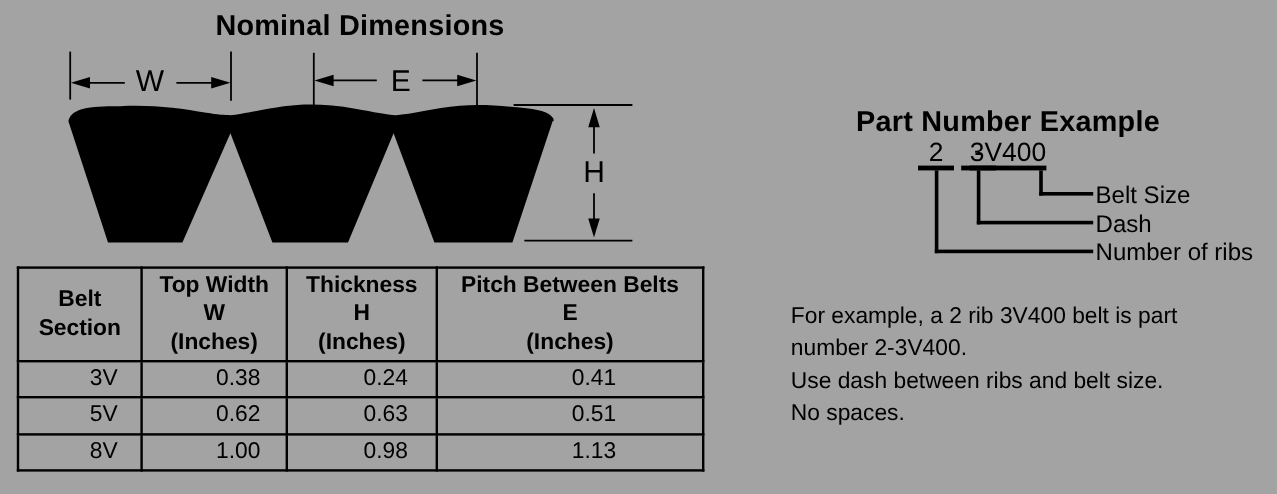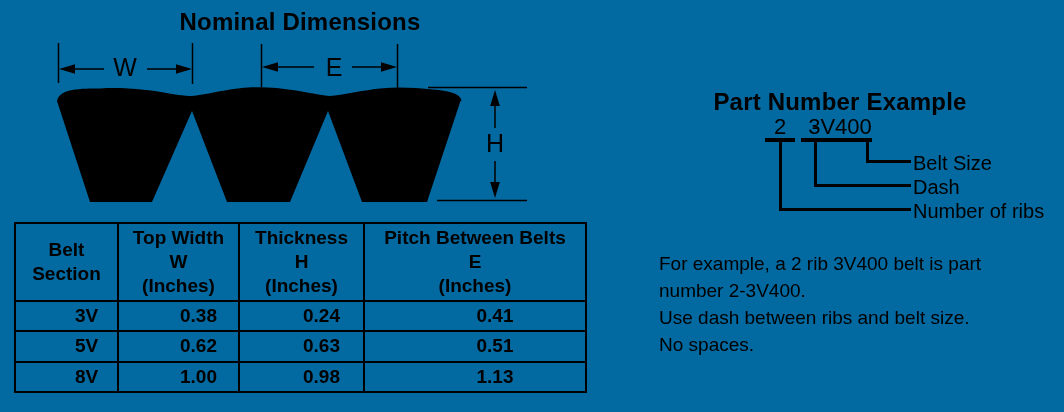--- a/index.html
+++ b/index.html
@@ -2,21 +2,21 @@
 <html><head>
 <meta charset="utf-8">
 <style>
   * { margin: 0; padding: 0; box-sizing: border-box; }
   html, body { background: #ffffff; }
   body { font-family: "Liberation Sans", sans-serif; color: #000; }
   #stage {
     position: relative;
     width: 1064px;
     height: 412px;
-    background: #0369a1;
+    background: #a3a3a3;
     overflow: hidden;
   }
   .abs { position: absolute; }
 
   
   .diagram-title {
     left: 100px; top: 8px; width: 400px;
     text-align: center;
     font-size: 24px; font-weight: bold;
     letter-spacing: 0.2px;
@@ -34,21 +34,21 @@
     font-size: 19px;
   }
   table.specs th, table.specs td {
     border: 2px solid #000;
     text-align: center;
     vertical-align: middle;
     white-space: pre-line;
     padding: 0;
   }
   table.specs th { font-weight: bold; line-height: 24px; height: 78px; }
-  table.specs td { font-weight: bold; height: 21px; padding-left: 40px; }
+  table.specs td { font-weight: normal; height: 21px; padding-left: 40px; }
 
   
   .pn-title {
     left: 690px; top: 88px; width: 300px;
     text-align: center;
     font-size: 24px; font-weight: bold;
     letter-spacing: 0.2px;
   }
   .pn-seg {
     top: 115px; height: 27px;

